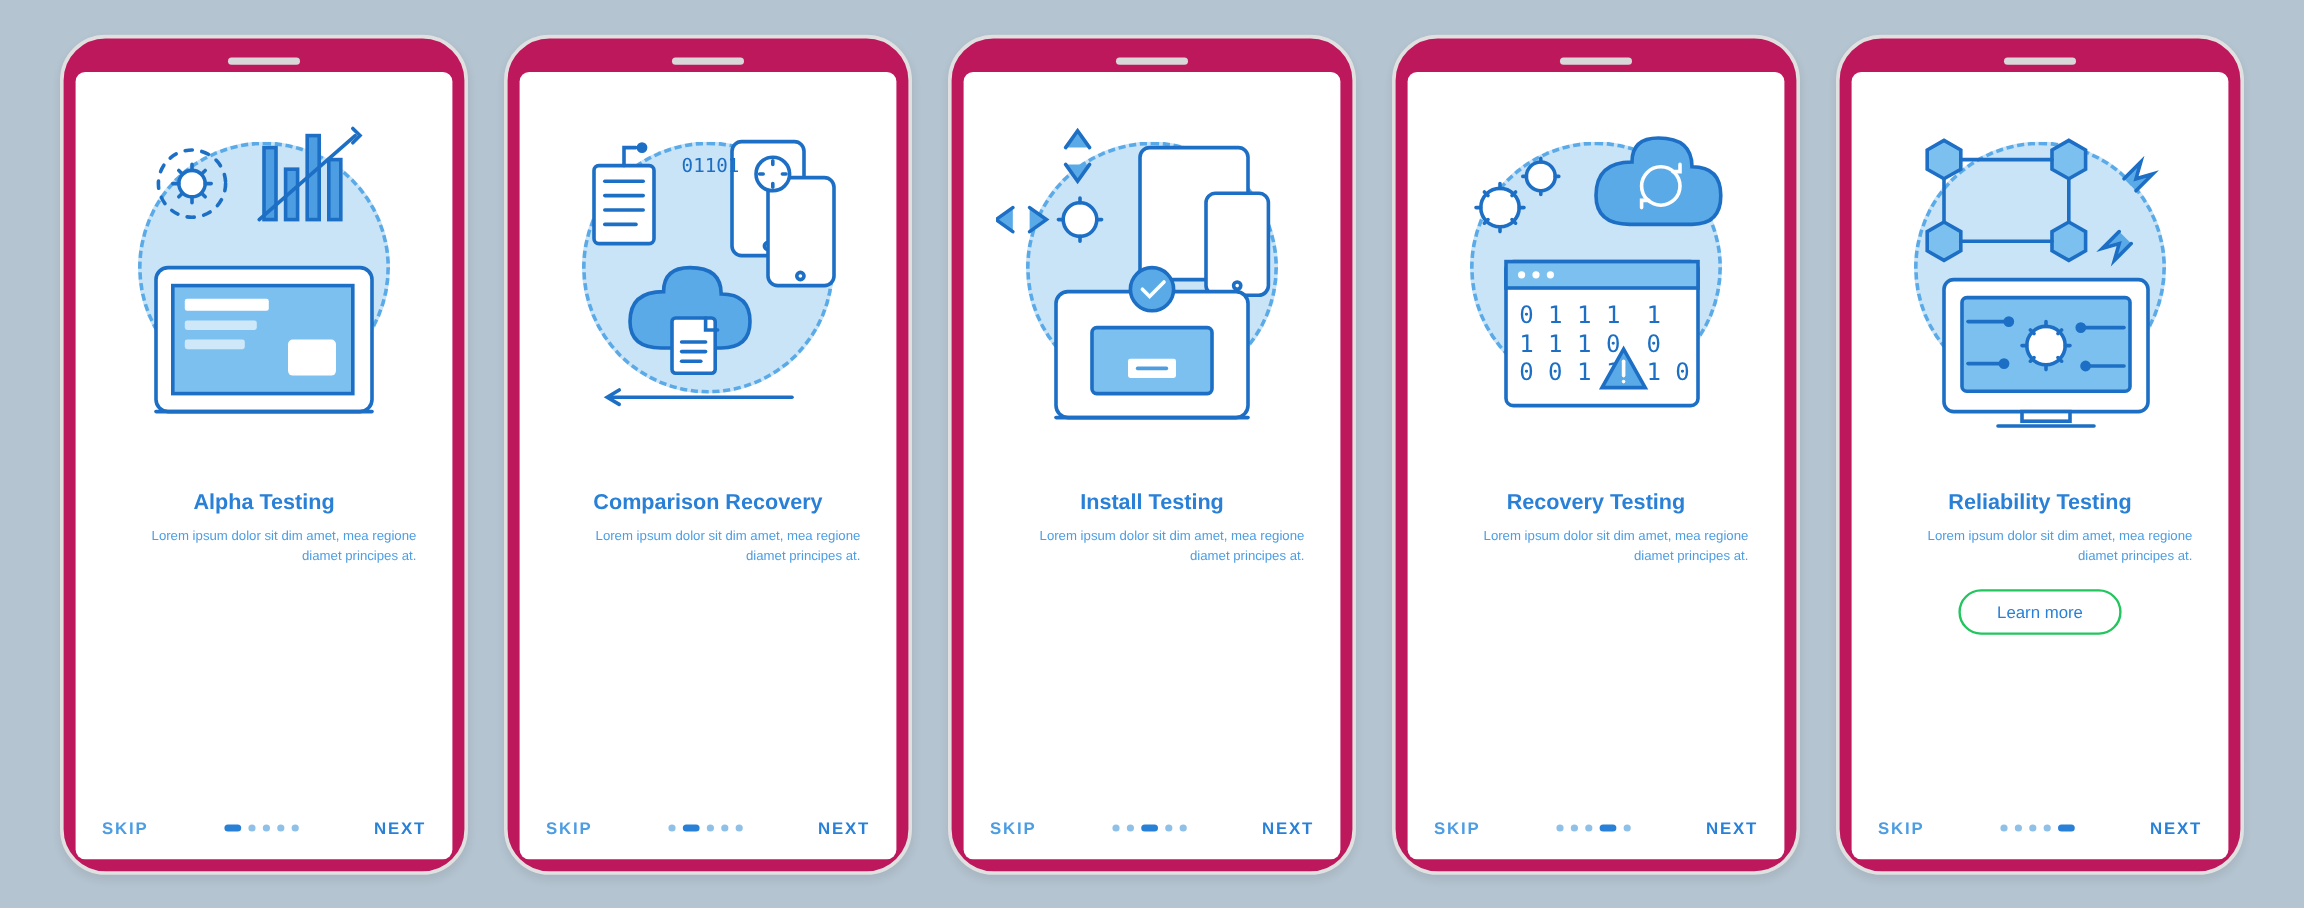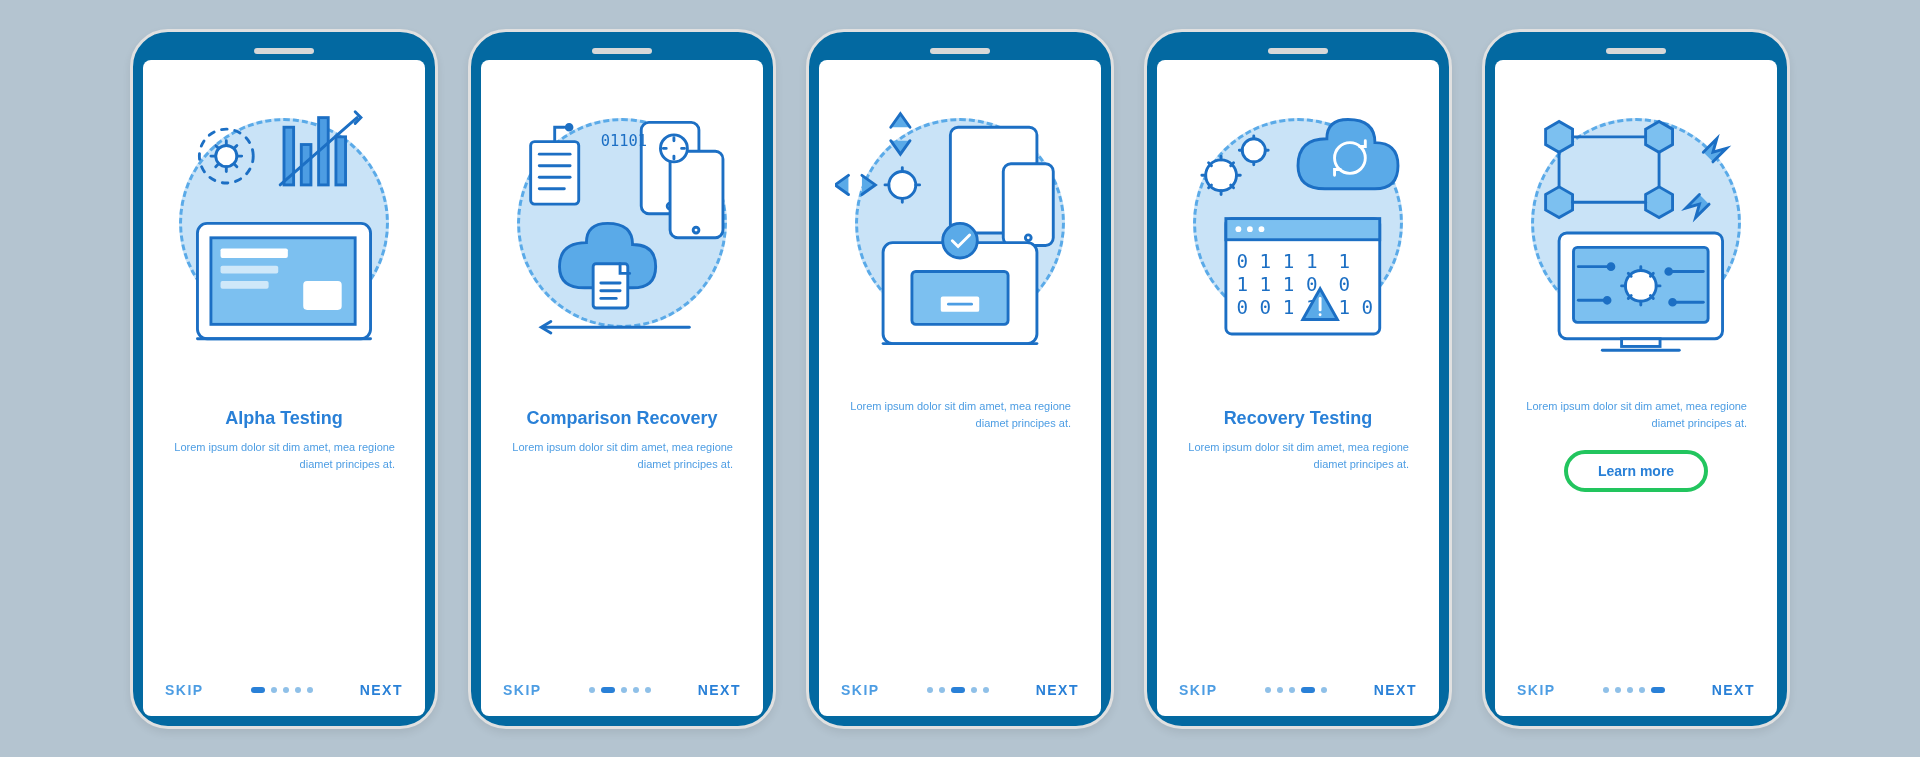--- a/index.html
+++ b/index.html
@@ -1,25 +1,25 @@
 <!DOCTYPE html>
 <html><head>
 <meta charset="utf-8">
 <style>
 *{margin:0;padding:0;box-sizing:border-box}
 body{background:#b4c4d0;width:1920px;height:757px;display:flex;align-items:center;justify-content:center;gap:30px;font-family:-apple-system,BlinkMacSystemFont,'Segoe UI',Arial,sans-serif;color:#2980d7}
-.phone{width:308px;height:700px;background:#0369a1;border-radius:38px;border:3px solid #e0e0e0;padding:10px;display:flex;flex-direction:column;box-shadow:0 4px 8px rgba(0,0,0,0.08)}
+.phone{width:340px;height:700px;background:#be185d;border-radius:38px;border:3px solid #e0e0e0;padding:10px;display:flex;flex-direction:column;box-shadow:0 4px 8px rgba(0,0,0,0.08)}
 .speaker{width:60px;height:6px;background:#d8d8d8;border-radius:3px;margin:6px auto 6px}
 .screen{flex:1;background:#fff;border-radius:8px;display:flex;flex-direction:column;padding:18px 16px 14px;overflow:hidden}
 .illus{height:310px;display:flex;align-items:center;justify-content:center;position:relative}
 .circle-bg{position:absolute;width:210px;height:210px;border-radius:50%;background:#c9e3f7;border:3px dashed #5aaae8;top:40px}
 .illus svg{position:relative;z-index:1}
 .title{font-size:18px;font-weight:700;text-align:center;margin-top:20px}
 .desc{font-size:11px;line-height:1.55;text-align:right;padding:10px 14px 0;color:#4d9de3}
-.learn{display:block;margin:18px auto 0;padding:9px 30px;border:4px solid #22c55e;border-radius:22px;font-size:14px;font-weight:700;background:#fff;color:#2980d7;cursor:pointer}
+.learn{display:block;margin:18px auto 0;padding:9px 30px;border:2px solid #22c55e;border-radius:22px;font-size:14px;font-weight:400;background:#fff;color:#2980d7;cursor:pointer}
 .nav{margin-top:auto;display:flex;align-items:center;justify-content:space-between;padding:8px 6px 4px}
 .skip,.next{font-size:14px;font-weight:700;letter-spacing:1.5px;color:#4d9de3;cursor:pointer}
 .next{color:#2980d7}
 .dots{display:flex;gap:6px}
 .dot{width:6px;height:6px;border-radius:50%;background:#8fc0e8}
 .dot.act{width:14px;height:6px;border-radius:3px;background:#2980d7}
 </style>
 </head>
 <body>
 
@@ -134,20 +134,21 @@
           <rect x="50" y="150" width="160" height="105" rx="10" fill="#fff"></rect>
           <line x1="50" y1="255" x2="210" y2="255"></line>
           <circle cx="130" cy="148" r="18" fill="#5aaae8"></circle>
           <path d="M122 148 l6 6 l12 -12" stroke="#fff"></path>
           <rect x="80" y="180" width="100" height="55" rx="4" fill="#7cc0f0"></rect>
           <rect x="110" y="206" width="40" height="16" rx="2" fill="#fff" stroke="none"></rect>
           <line x1="118" y1="214" x2="142" y2="214" stroke="#4d9de3"></line>
         </g>
       </svg>
     </div>
+    <h3 class="title">Install Testing</h3>
     <p class="desc">Lorem ipsum dolor sit dim amet, mea regione diamet principes at.</p>
     <div class="nav">
       <span class="skip">SKIP</span>
       <div class="dots">
         <span class="dot"></span>
           <span class="dot"></span>
           <span class="dot act"></span>
           <span class="dot"></span>
           <span class="dot"></span>
       </div>
@@ -231,20 +232,21 @@
             <circle cx="104" cy="175" r="3" fill="#1c6fc4"></circle>
           <line x1="70" y1="210" x2="96" y2="210"></line>
             <circle cx="100" cy="210" r="3" fill="#1c6fc4"></circle>
           <line x1="200" y1="180" x2="168" y2="180"></line>
             <circle cx="164" cy="180" r="3" fill="#1c6fc4"></circle>
           <line x1="200" y1="212" x2="172" y2="212"></line>
             <circle cx="168" cy="212" r="3" fill="#1c6fc4"></circle>
         </g>
       </svg>
     </div>
+    <h3 class="title">Reliability Testing</h3>
     <p class="desc">Lorem ipsum dolor sit dim amet, mea regione diamet principes at.</p>
     <button class="learn">Learn more</button>
     <div class="nav">
       <span class="skip">SKIP</span>
       <div class="dots">
         <span class="dot"></span>
           <span class="dot"></span>
           <span class="dot"></span>
           <span class="dot"></span>
           <span class="dot act"></span>

